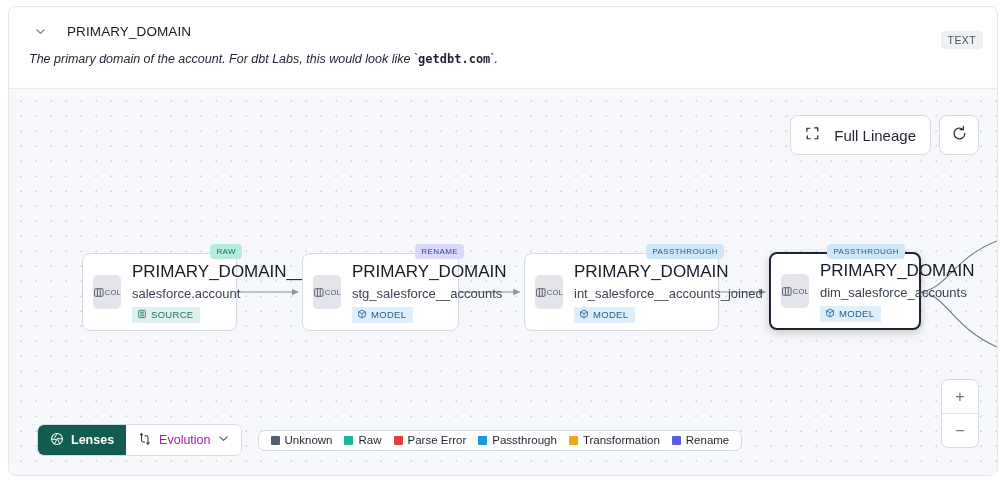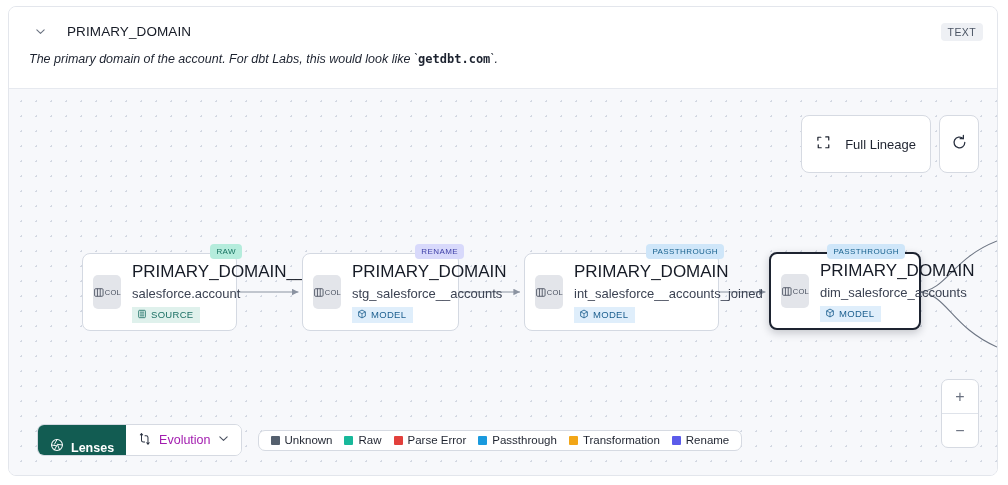--- a/index.html
+++ b/index.html
@@ -54,21 +54,21 @@
   }
   .page-title {
     font-size: 13.5px;
     letter-spacing: .1px;
     color: #161b26;
     margin-left: 16px;
   }
   .type-badge {
     position: absolute;
     right: 14px;
-    top: 16px;
+    top: 24px;
     background: #eef0f4;
     color: #4c5564;
     font-size: 10.5px;
     letter-spacing: .4px;
     padding: 3px 7px 3px 7px;
     border-radius: 4px;
   }
   .desc {
     font-style: italic;
     font-size: 12.5px;
@@ -195,26 +195,26 @@
     right: 18px;
     top: 26px;
     display: flex;
     gap: 8px;
     z-index: 5;
   }
   .btn {
     background: #fff;
     border: 1px solid #d6dae2;
     border-radius: 8px;
-    height: 58px;
+    height: 40px;
     display: flex;
     align-items: center;
     justify-content: center;
     gap: 14px;
-    font-size: 13px;
+    font-size: 15px;
     color: #1f2430;
     cursor: pointer;
     box-sizing: border-box;
   }
   .btn-full { padding: 0 14px; }
   .btn-refresh { width: 40px; }
 
   .zoom-ctl {
     position: absolute;
     right: 18px;
@@ -261,21 +261,20 @@
     align-items: center;
     gap: 7px;
     padding: 0 12px;
     font-size: 12.5px;
     cursor: pointer;
   }
   .seg-lenses {
     background: #125c52;
     color: #ffffff;
     font-weight: bold;
-    align-items: flex-end;
   }
   .seg-evolution {
     background: #fff;
     color: #a21caf;
   }
   .legend {
     display: flex;
     align-items: center;
     gap: 12px;
     background: #fff;

